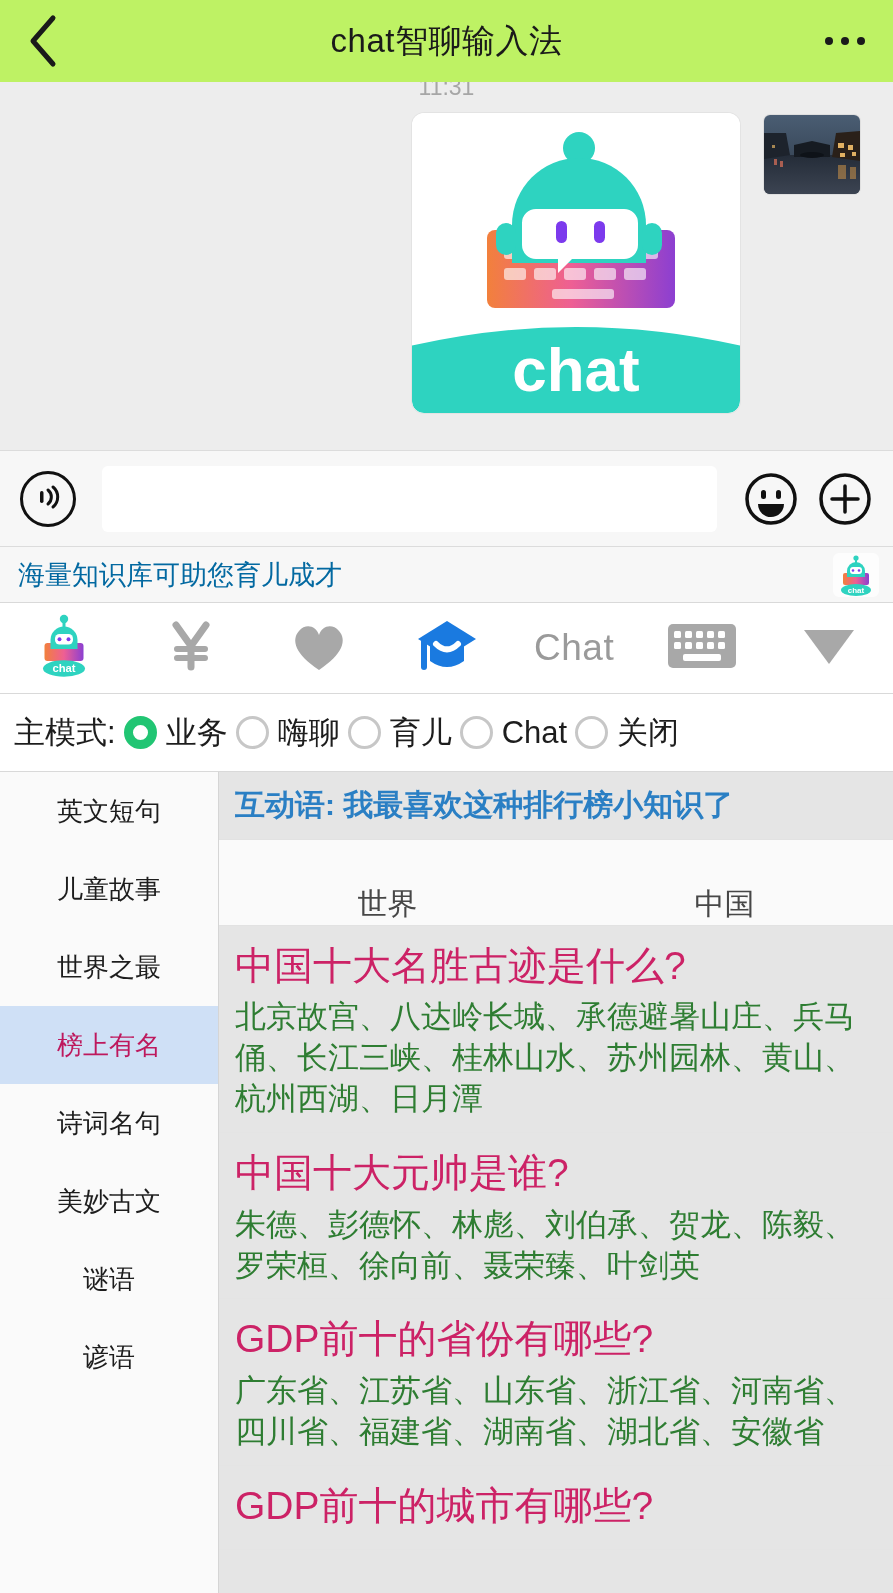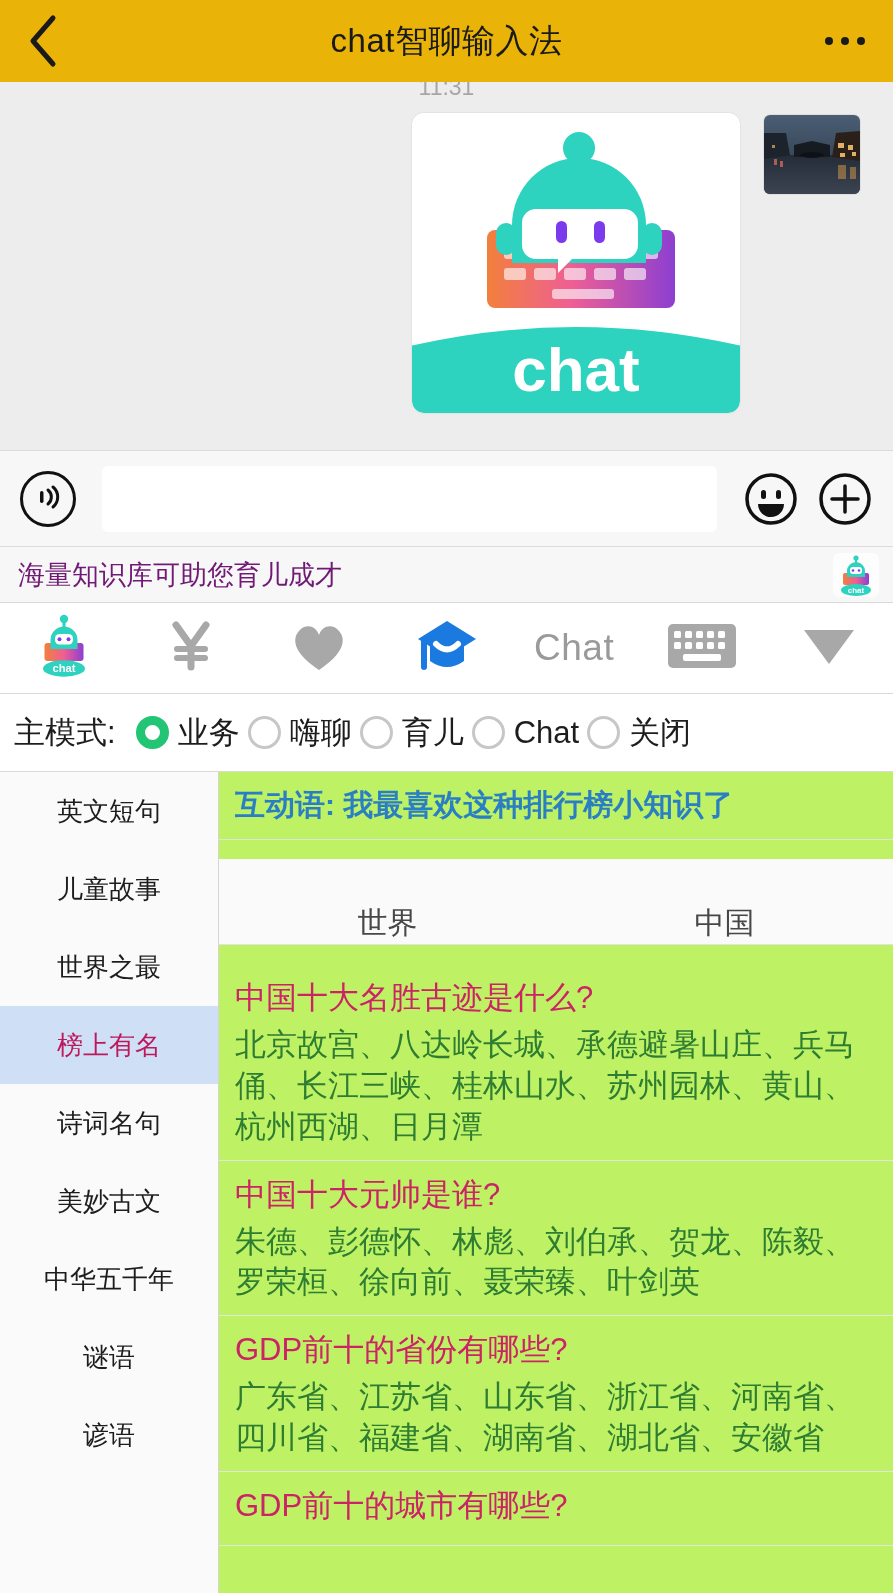--- a/index.html
+++ b/index.html
@@ -7,21 +7,21 @@
     width: 893px; height: 1593px;
     font-family: "Liberation Sans", "DejaVu Sans", sans-serif;
     background: #ffffff;
     overflow: hidden;
   }
   #app { width: 893px; height: 1593px; position: relative; display: flex; flex-direction: column; }
 
   
   .navbar {
     height: 82px; flex: 0 0 82px;
-    background: #eab308;
+    background: #bef264;
     display: flex; align-items: center;
     position: relative;
   }
   .nav-back {
     width: 86px; height: 82px;
     display: flex; align-items: center; justify-content: center;
   }
   .nav-back svg { display: block; }
   .nav-title {
     position: absolute; left: 0; right: 0; text-align: center;
@@ -90,21 +90,21 @@
   .emoji-btn, .plus-btn { width: 56px; height: 56px; flex: 0 0 auto; }
 
   
   .banner {
     flex: 0 0 56px;
     background: #f7f7f7;
     border-top: 1px solid #dcdcdc;
     display: flex; align-items: center; justify-content: space-between;
     padding: 0 14px 0 18px;
   }
-  .banner-text { font-size: 27px; color: #701a75; }
+  .banner-text { font-size: 27px; color: #0369a1; }
   .banner-logo { width: 46px; height: 44px; }
 
   
   .icon-bar {
     flex: 0 0 90px;
     background: #ffffff;
     border-top: 1px solid #d9d9d9;
     border-bottom: 1px solid #d9d9d9;
     display: flex; align-items: center;
   }
@@ -115,21 +115,21 @@
   .icon-chat-text { font-size: 37px; color: #9a9a9a; font-weight: 500; letter-spacing: .5px; }
 
   
   .mode-row {
     flex: 0 0 78px;
     background: #ffffff;
     display: flex; align-items: center;
     padding-left: 14px;
     border-bottom: 1px solid #d9d9d9;
   }
-  .mode-label { font-size: 31px; color: #1d1d1d; margin-right: 20px; white-space: nowrap; }
+  .mode-label { font-size: 31px; color: #1d1d1d; margin-right: 8px; white-space: nowrap; }
   .radio-group { display: flex; align-items: center; }
   .radio-item { display: flex; align-items: center; margin-right: 8px; white-space: nowrap; }
   .radio-dot {
     width: 33px; height: 33px; border-radius: 50%;
     border: 3px solid #c7c7c7; background: #fff;
     margin-right: 9px; flex: 0 0 auto;
   }
   .radio-item.on .radio-dot {
     border: 9px solid #21c573; background: #ffffff;
   }
@@ -145,22 +145,22 @@
     overflow: hidden;
   }
   .side-item {
     height: 78px; display: flex; align-items: center; justify-content: center;
     font-size: 26px; color: #1d1d1d;
     background: #fafafa;
   }
   .side-item.active { background: #cfe0f6; color: #be185d; }
 
   .content {
-    flex: 1 1 auto; overflow: hidden; background: #bef264;
-    display: flex; flex-direction: column; gap: 19px;
+    flex: 1 1 auto; overflow: hidden; background: #e5e5e5;
+    display: flex; flex-direction: column;
   }
   .content-header {
     flex: 0 0 68px; display: flex; align-items: center;
     padding-left: 16px;
     font-size: 30px; font-weight: bold; color: #2a7fc4;
     border-bottom: 1px solid #e2e2e2;
     white-space: nowrap;
   }
   .tabs {
     flex: 0 0 70px; display: flex; align-items: center;
@@ -169,21 +169,21 @@
   }
   .tab {
     flex: 1 1 0; text-align: center;
     font-size: 30px; color: #474747; margin-top: 44px;
   }
   .qa-list { flex: 1 1 auto; overflow: hidden; }
   .qa-block {
     padding: 14px 14px 12px 16px;
     border-bottom: 1px solid #e4e4e4;
   }
-  .qa-q { font-size: 31px; color: #cc2266; margin-bottom: 6px; line-height: 1.32; }
+  .qa-q { font-size: 39px; color: #cc2266; margin-bottom: 6px; line-height: 1.32; }
   .qa-a { font-size: 31px; color: #2e7d32; line-height: 1.32; }
   .qa-block.clipped { overflow: hidden; }
 </style>
 </head>
 <body>
 
 <div id="app">
 
   <div class="navbar">
     <div class="nav-back">
@@ -466,21 +466,20 @@
 
   <div class="body-wrap">
 
     <div class="sidebar">
       <div class="side-item">英文短句</div>
       <div class="side-item">儿童故事</div>
       <div class="side-item">世界之最</div>
       <div class="side-item active">榜上有名</div>
       <div class="side-item">诗词名句</div>
       <div class="side-item">美妙古文</div>
-      <div class="side-item">中华五千年</div>
       <div class="side-item">谜语</div>
       <div class="side-item">谚语</div>
     </div>
 
     <div class="content">
       <div class="content-header">互动语: 我最喜欢这种排行榜小知识了</div>
 
       <div class="tabs">
         <div class="tab">世界</div>
         <div class="tab">中国</div>

